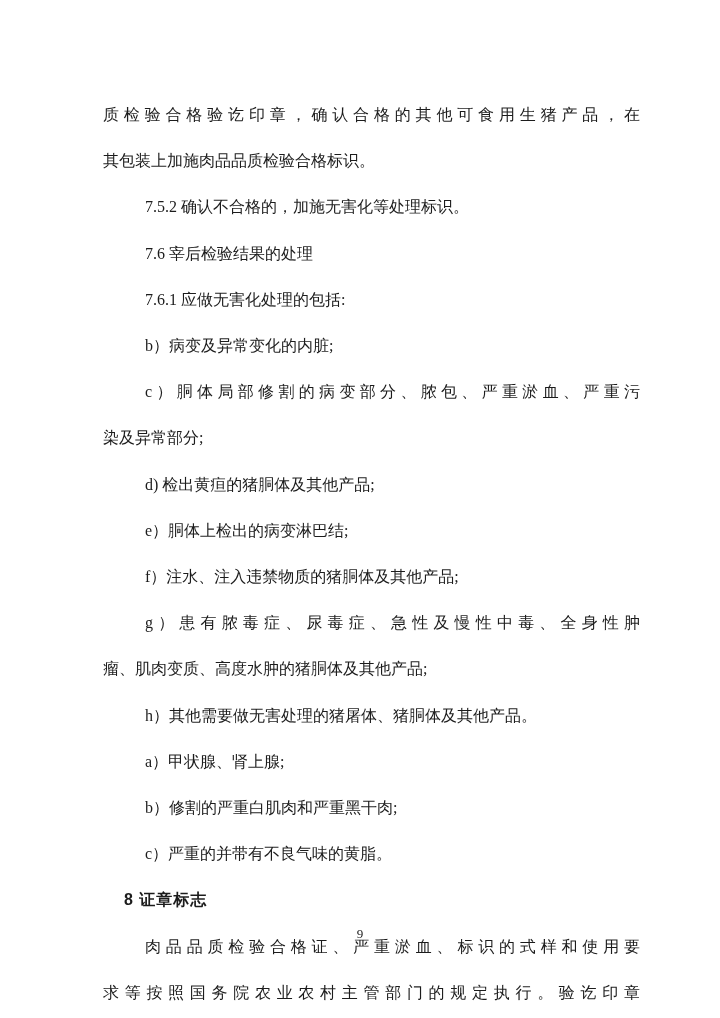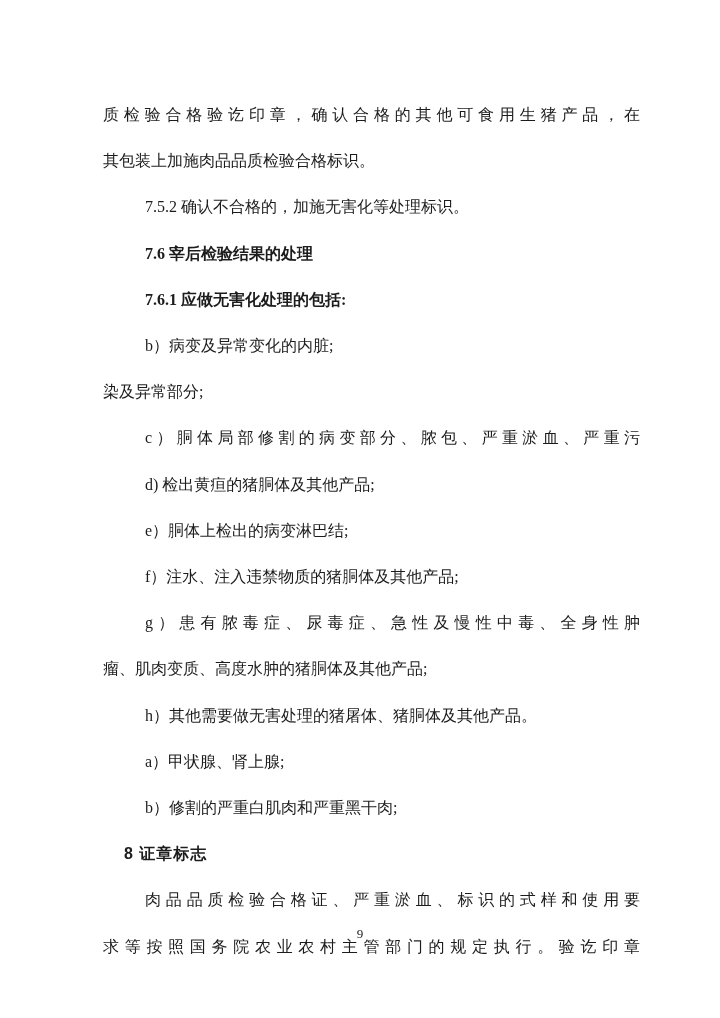--- a/index.html
+++ b/index.html
@@ -34,21 +34,21 @@
   
   .ln.just {
     text-align-last: justify;
   }
   
   .ln.ind {
     padding-left: 42px;
   }
   
   .ln.h2 {
-    font-weight: bold;
+    font-weight: normal;
   }
   
   .ln.h1 {
     font-family: "Liberation Sans", "DejaVu Sans", sans-serif;
     font-weight: 700;
     padding-left: 21px;
     letter-spacing: 1px;
   }
   .page-number {
     position: absolute;
@@ -71,32 +71,33 @@
     <p class="ln just">质检验合格验讫印章，确认合格的其他可食用生猪产品，在</p>
     <p class="ln">其包装上加施肉品品质检验合格标识。</p>
 
     <p class="ln ind">7.5.2 确认不合格的，加施无害化等处理标识。</p>
 
     <p class="ln ind h2">7.6 宰后检验结果的处理</p>
 
     <p class="ln ind h2">7.6.1 应做无害化处理的包括:</p>
 
     <p class="ln ind">b）病变及异常变化的内脏;</p>
+    <p class="ln ind just">c）胴体局部修割的病变部分、脓包、严重淤血、严重污</p>
     <p class="ln">染及异常部分;</p>
-    <p class="ln ind just">c）胴体局部修割的病变部分、脓包、严重淤血、严重污</p>
     <p class="ln ind">d) 检出黄疸的猪胴体及其他产品;</p>
     <p class="ln ind">e）胴体上检出的病变淋巴结;</p>
     <p class="ln ind">f）注水、注入违禁物质的猪胴体及其他产品;</p>
     <p class="ln ind just">g）患有脓毒症、尿毒症、急性及慢性中毒、全身性肿</p>
     <p class="ln">瘤、肌肉变质、高度水肿的猪胴体及其他产品;</p>
     <p class="ln ind">h）其他需要做无害处理的猪屠体、猪胴体及其他产品。</p>
 
 
     <p class="ln ind">a）甲状腺、肾上腺;</p>
     <p class="ln ind">b）修割的严重白肌肉和严重黑干肉;</p>
+    <p class="ln ind">c）严重的并带有不良气味的黄脂。</p>
 
     <p class="ln h1">8 证章标志</p>
 
     <p class="ln ind just">肉品品质检验合格证、严重淤血、标识的式样和使用要</p>
     <p class="ln just">求等按照国务院农业农村主管部门的规定执行。验讫印章</p>
 
   </main>
 
   <footer class="page-number">9</footer>
 </div>

